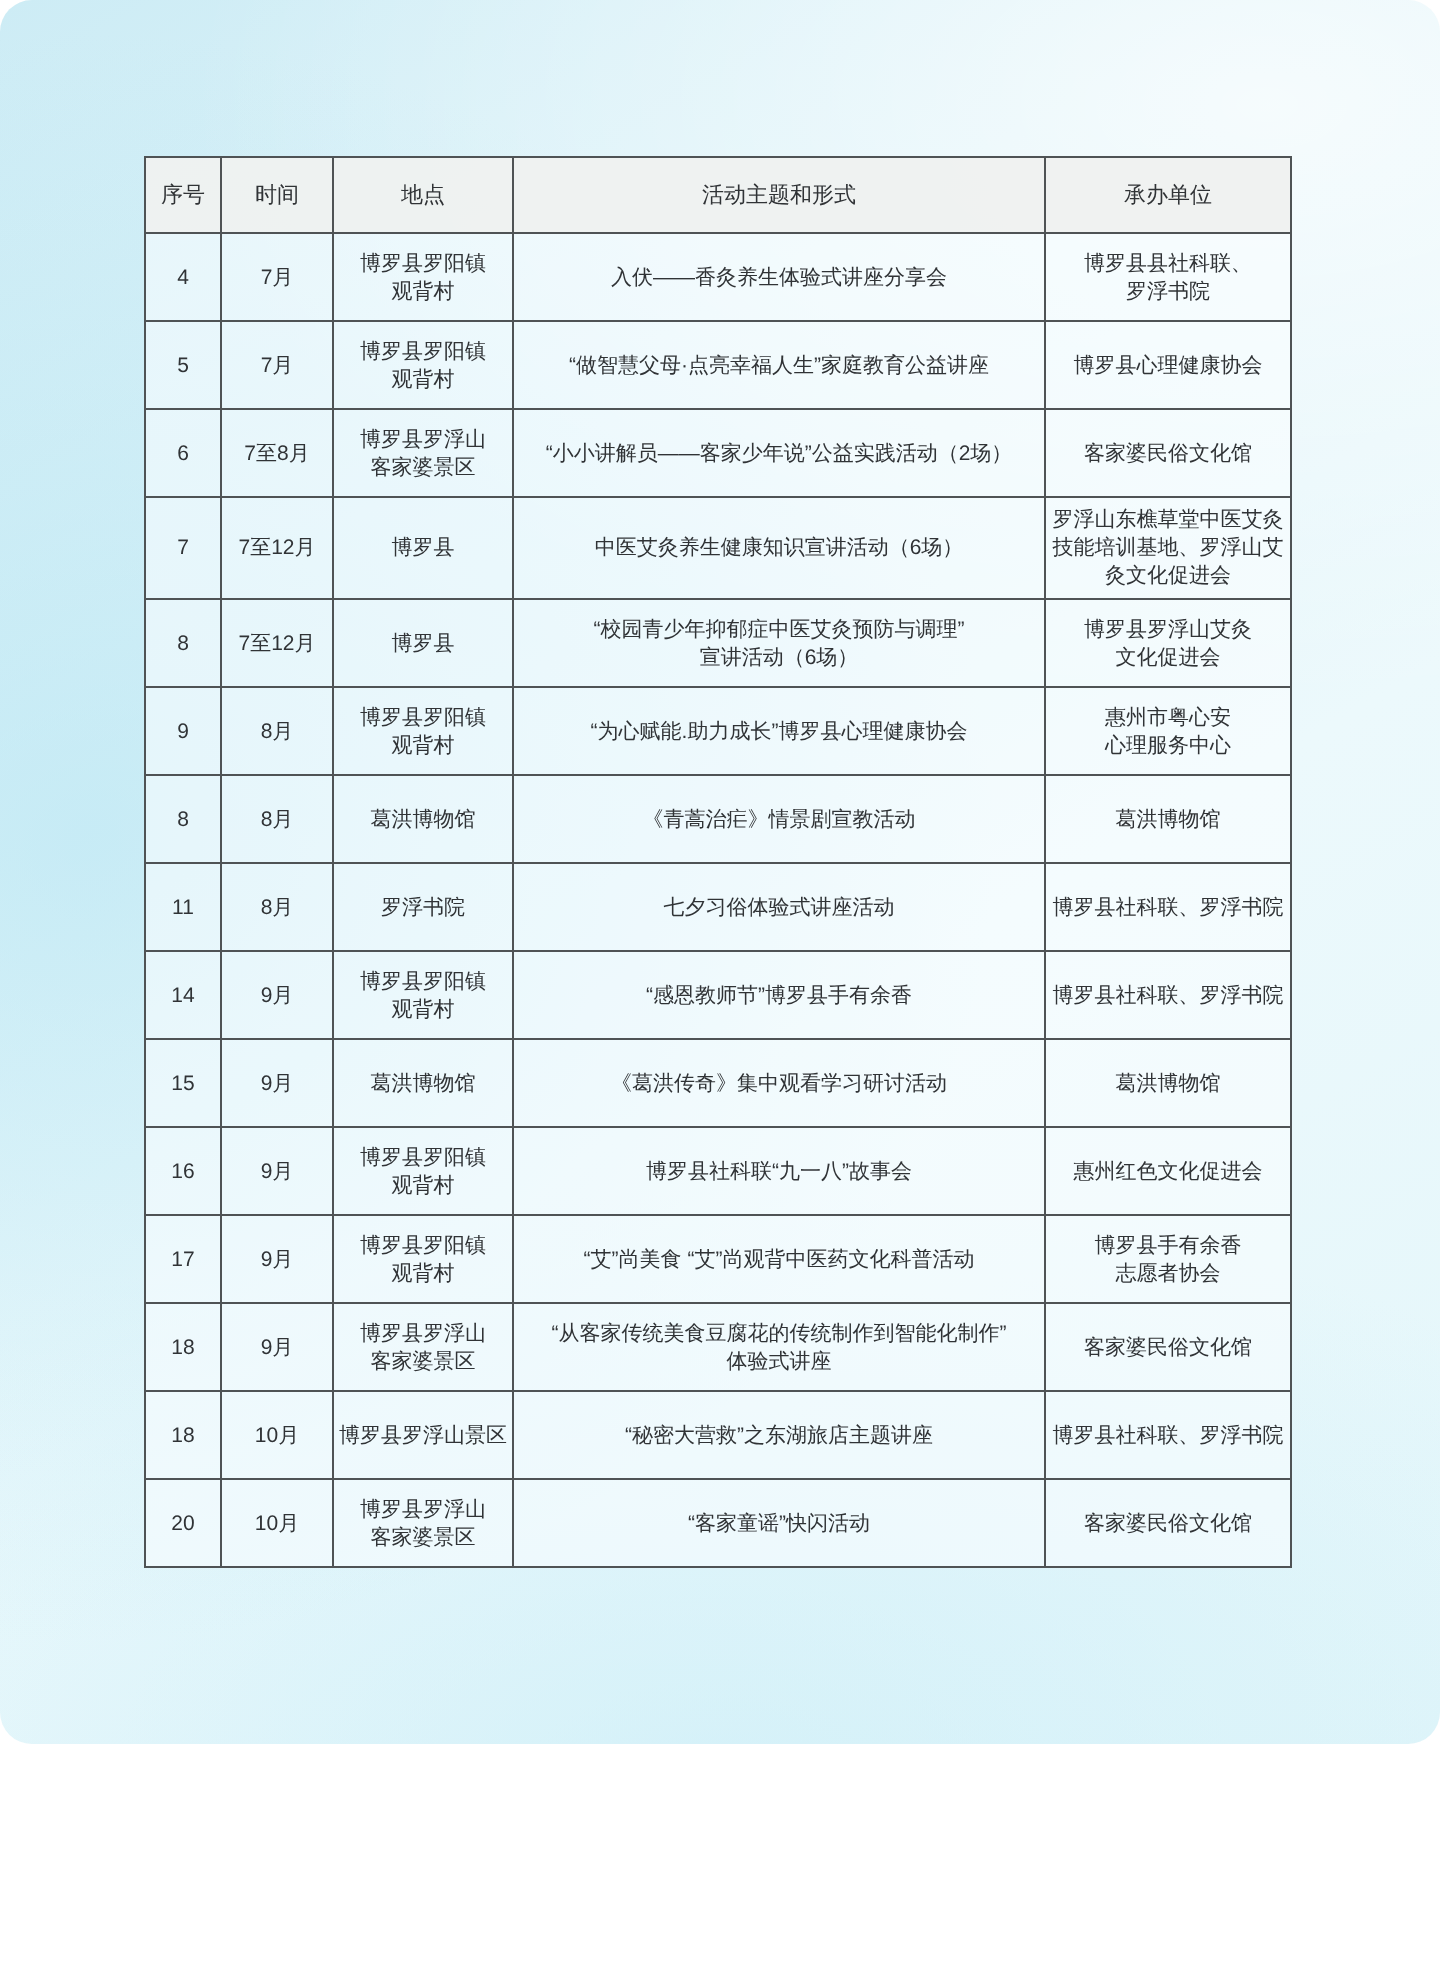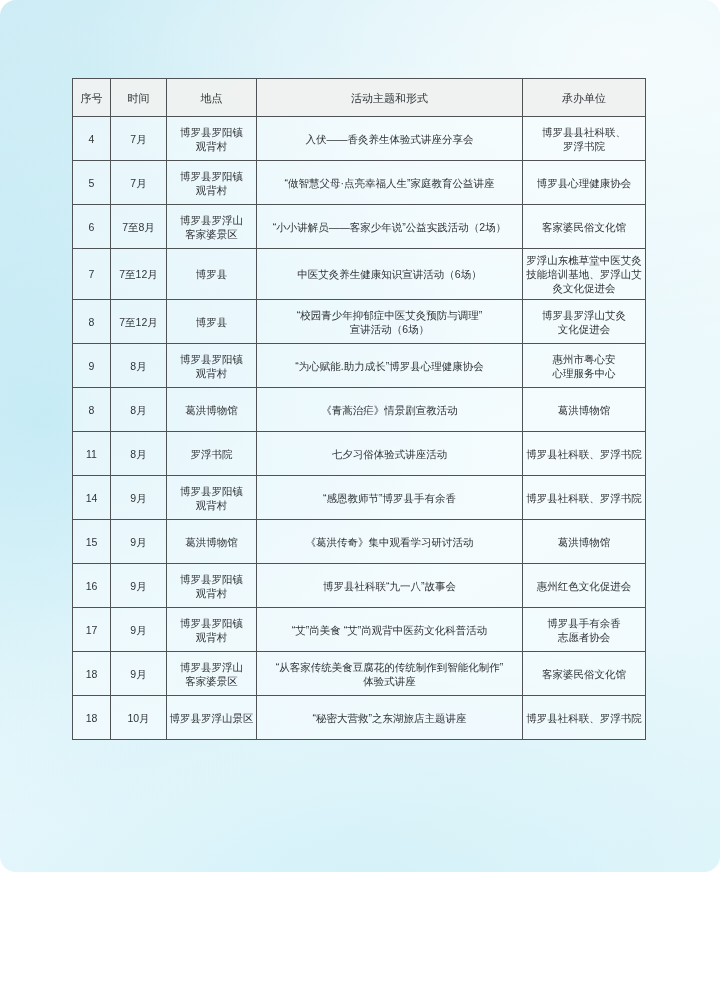--- a/index.html
+++ b/index.html
@@ -200,20 +200,28 @@
 体验式讲座</td>
     <td>客家婆民俗文化馆</td>
   </tr>
         <tr>
     <td>18</td>
     <td>10月</td>
     <td>博罗县罗浮山景区</td>
     <td>“秘密大营救”之东湖旅店主题讲座</td>
     <td>博罗县社科联、罗浮书院</td>
   </tr>
+        <tr>
+    <td>20</td>
+    <td>10月</td>
+    <td>博罗县罗浮山
+客家婆景区</td>
+    <td>“客家童谣”快闪活动</td>
+    <td>客家婆民俗文化馆</td>
+  </tr>
       </tbody>
   </table>
 
   <div class="footer">
     <span class="dash">——</span>
     <span class="num">14</span>
     <span class="dash">——</span>
   </div>
 
 </div>

